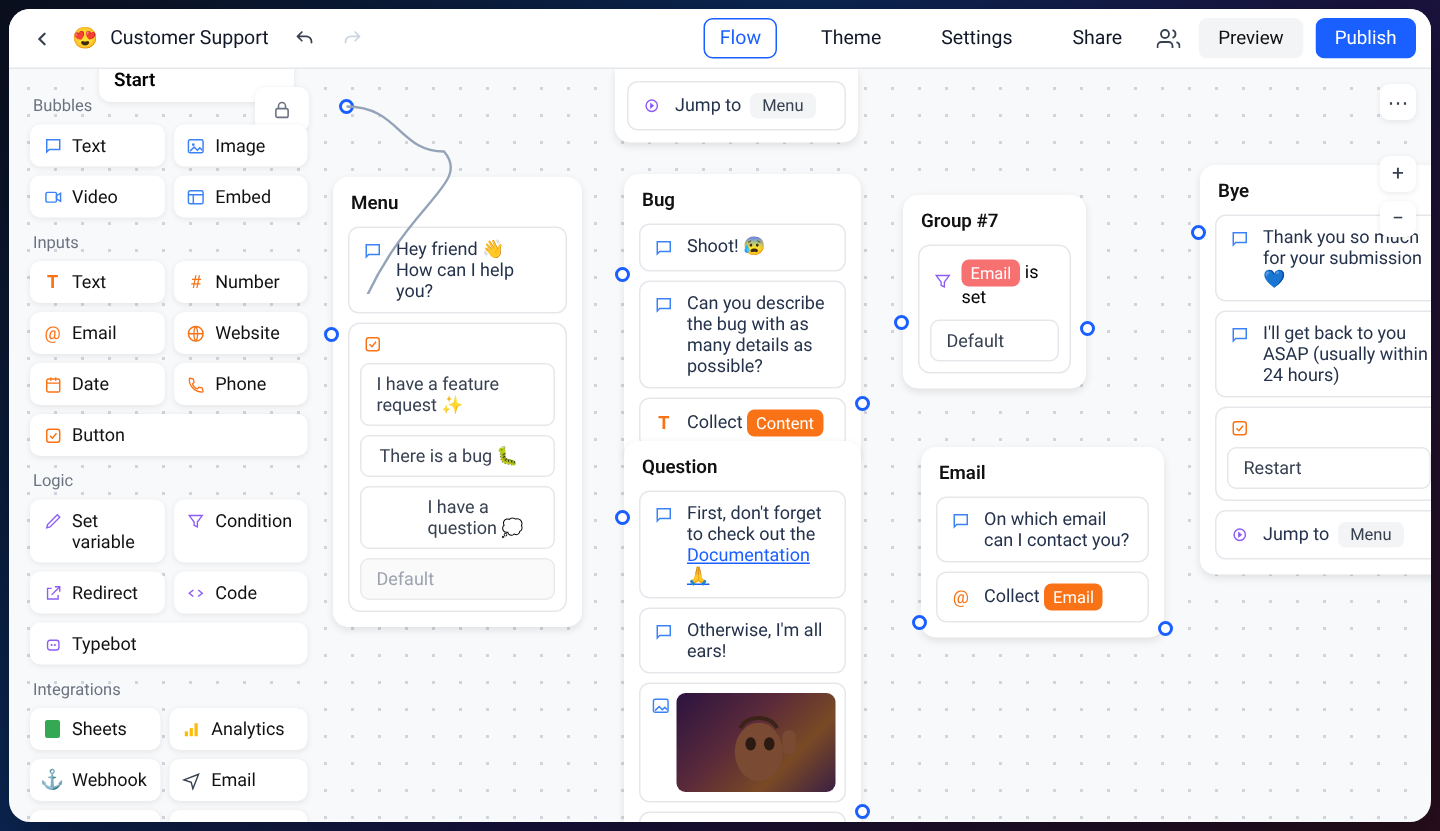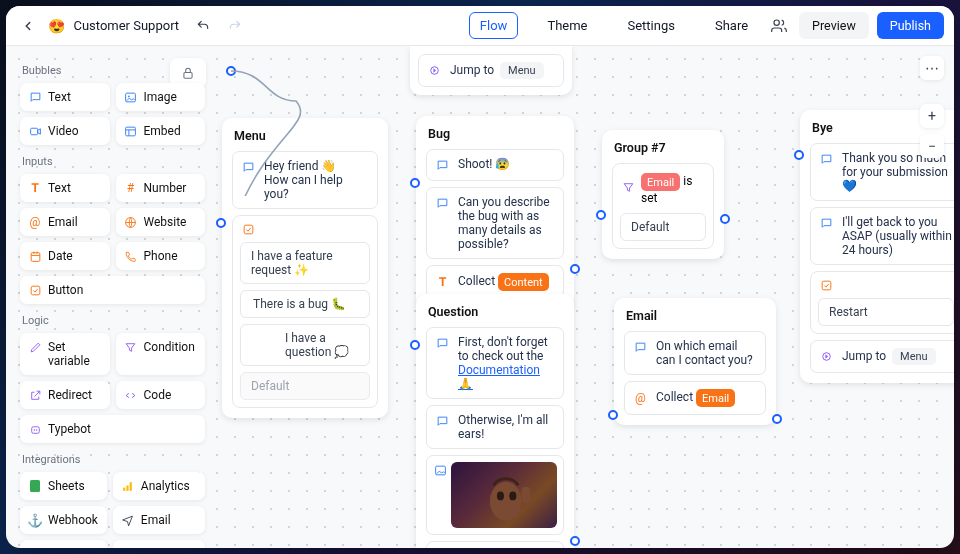--- a/index.html
+++ b/index.html
@@ -119,20 +119,23 @@
     <svg class="edges">
       <path d="M225 25 C260 25, 260 55, 290 55 C310 78, 260 90, 230 172"></path>
       <path d="M380 222 C398 222, 400 132, 413 132"></path>
       <path d="M380 254 C398 254, 400 294, 413 294"></path>
       <path d="M565 218 C583 218, 582 164, 599 164"></path>
       <path d="M565 490 C583 490, 582 364, 599 364"></path>
       <path d="M740 169 C760 169, 760 104, 796 104"></path>
       <path d="M766 368 C785 368, 780 105, 796 105"></path>
     </svg>
 
+    <div class="start-chip">
+      <span>Start</span>
+    </div>
     <div class="lock-chip">
       <svg width="14" height="14" viewBox="0 0 24 24">
           <rect x="5" y="11" width="14" height="10" rx="2" fill="none" stroke="#6B7280" stroke-width="1.8"></rect>
           <path d="M8 11V8a4 4 0 118 0v3" fill="none" stroke="#6B7280" stroke-width="1.8"></path>
         </svg>
     </div>
     <div class="port" style="left:220px;top:20px;"></div>
 
     <div class="palette">
       <div class="pal-head">Bubbles</div>

